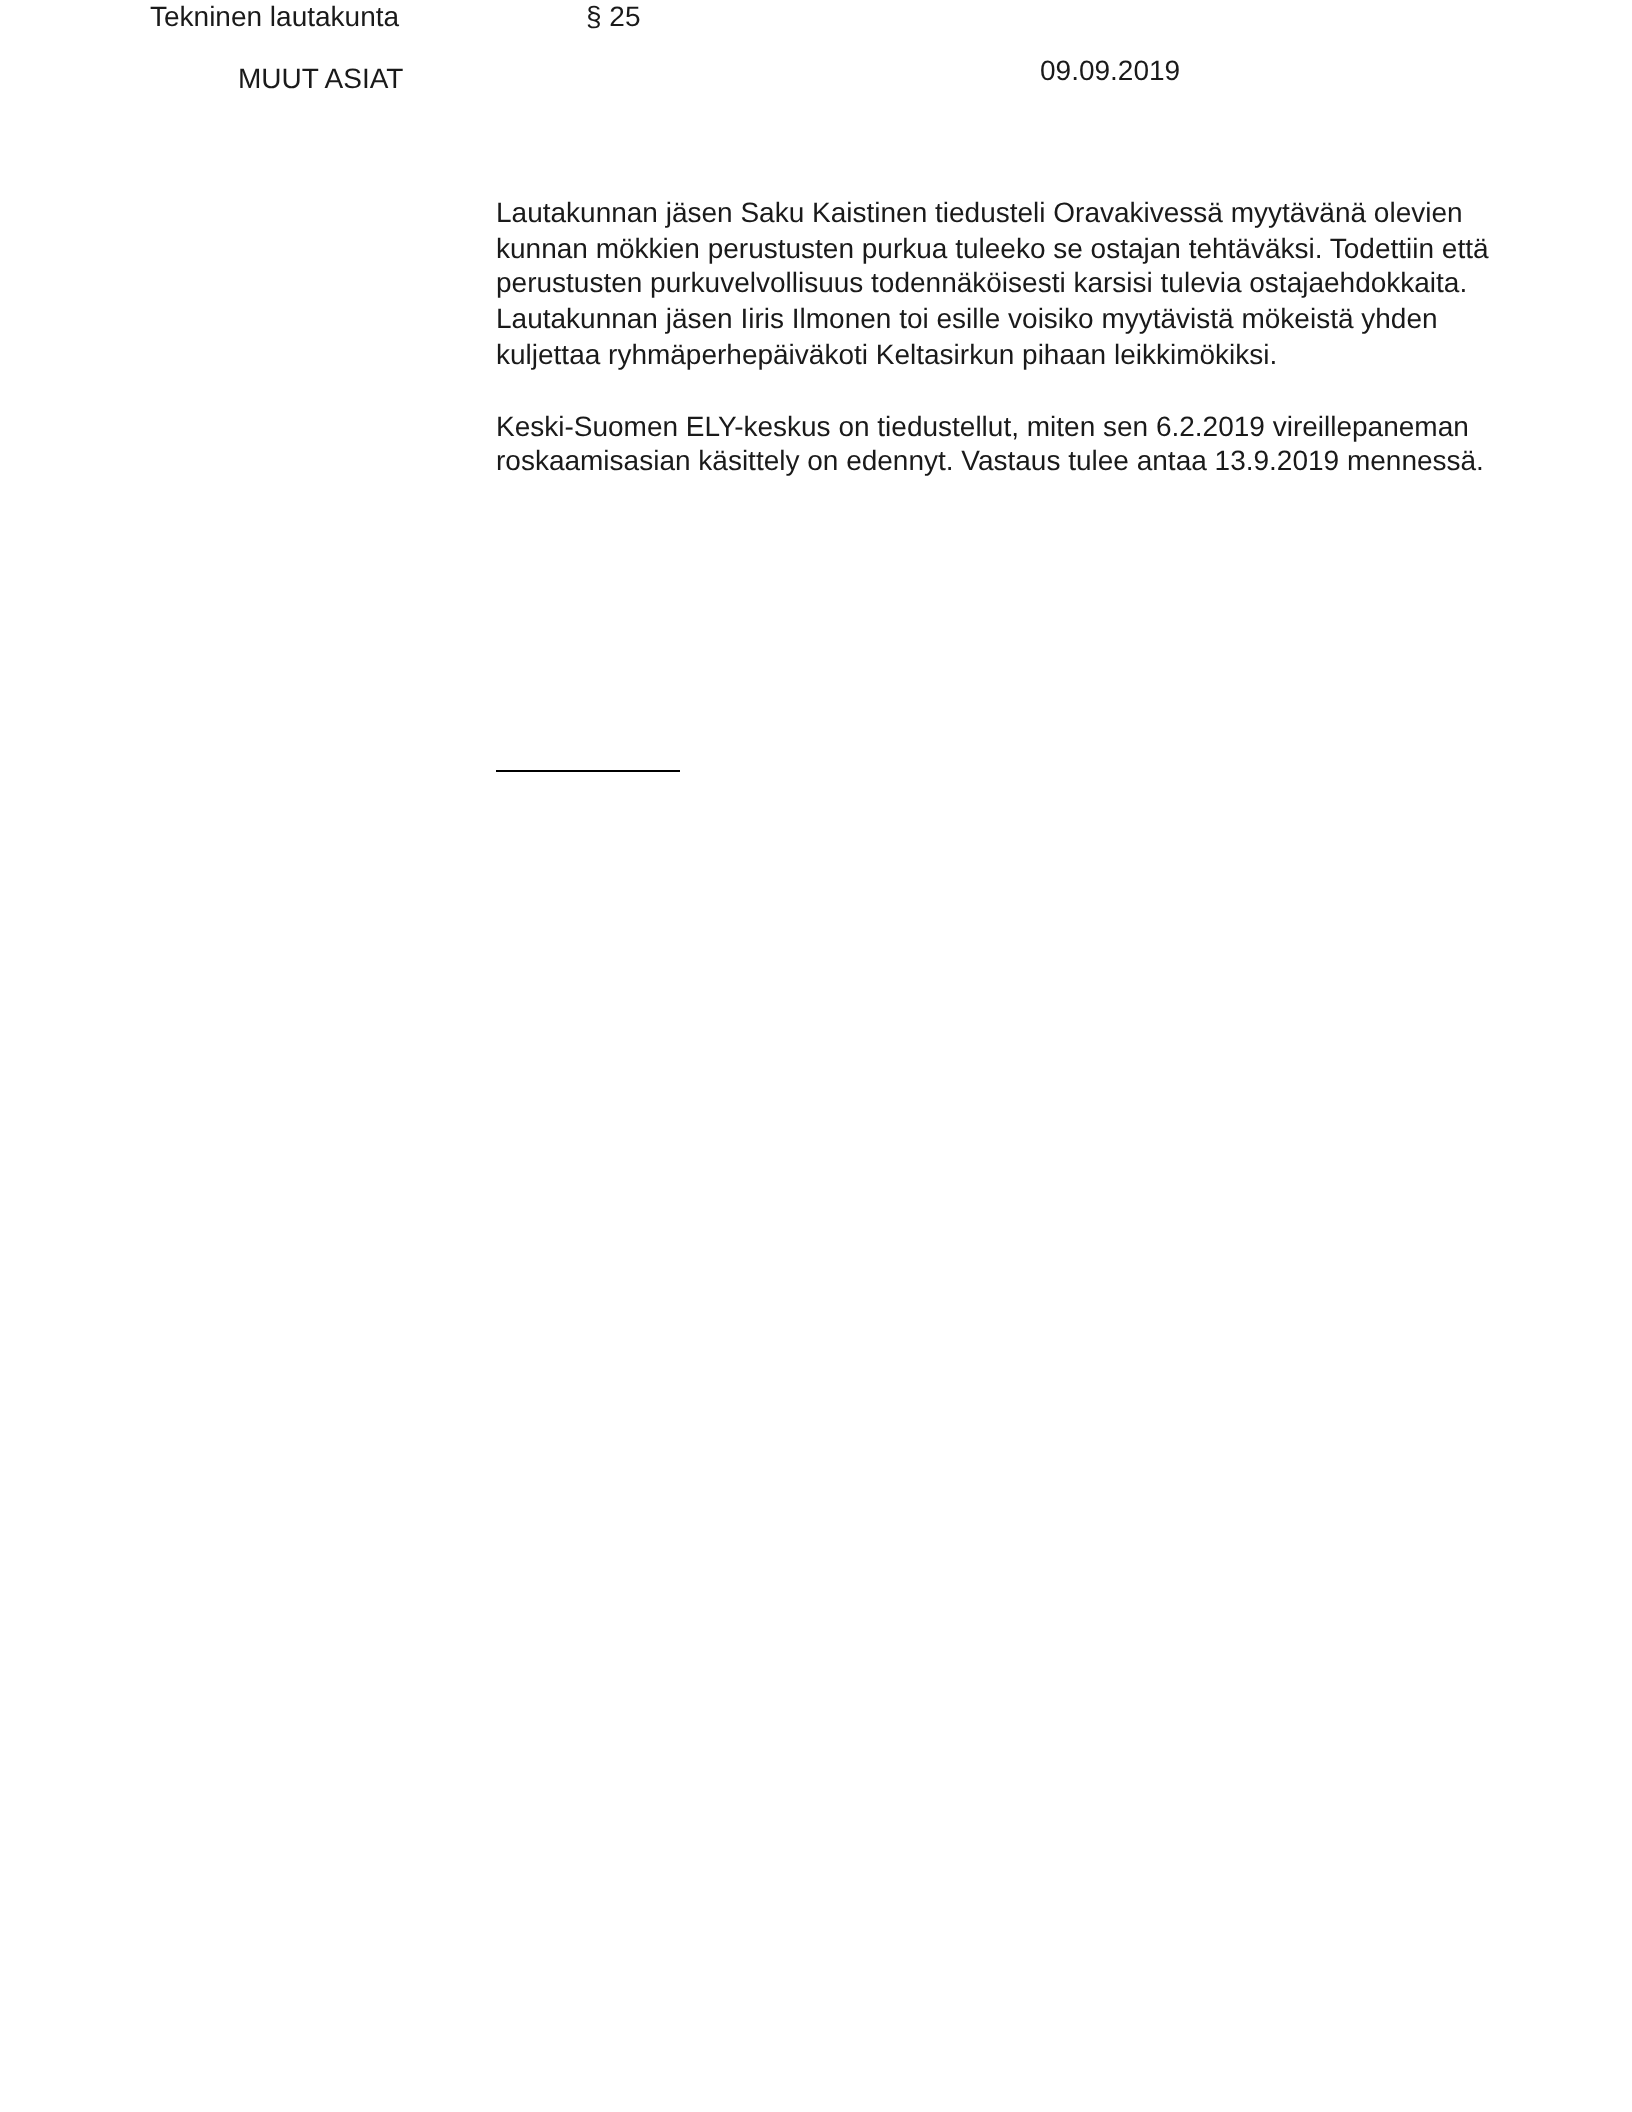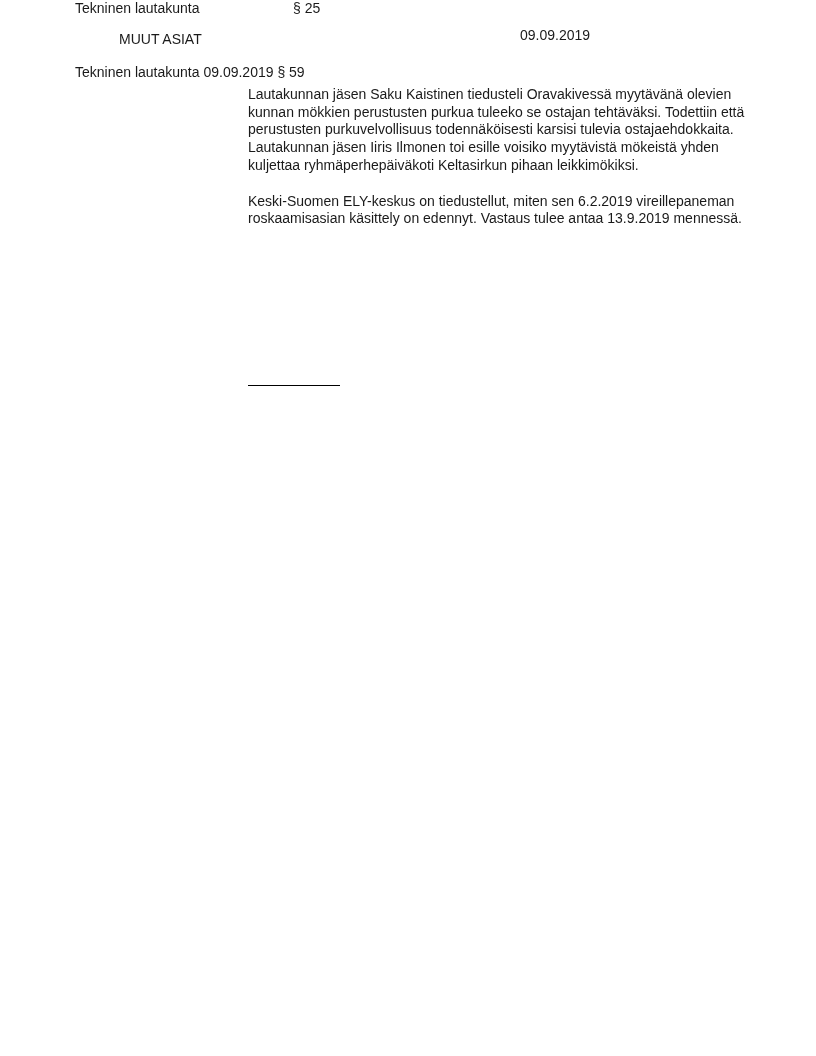--- a/index.html
+++ b/index.html
@@ -53,21 +53,21 @@
   }
   .meeting-reference {
     position: absolute;
     left: 75px;
     top: 64px;
     white-space: nowrap;
   }
   .body-content {
     position: absolute;
     left: 248px;
-    top: 86px;
+    top: 98px;
     width: 497px;
   }
   .body-content p {
     margin: 0 0 18px 0;
     padding: 0;
   }
   .signature-line {
     position: absolute;
     left: 248px;
     top: 385px;
@@ -82,21 +82,20 @@
 <div class="page">
 
   <div class="header-row">
     <span class="header-committee">Tekninen lautakunta</span>
     <span class="header-section">§ 25</span>
     <span class="header-date">09.09.2019</span>
   </div>
 
   <div class="section-title">MUUT ASIAT</div>
 
-  <div class="meeting-reference">Tekninen lautakunta 09.09.2019 § 59</div>
 
   <div class="body-content">
     <p>Lautakunnan jäsen Saku Kaistinen tiedusteli Oravakivessä myytävänä olevien kunnan mökkien perustusten purkua tuleeko se ostajan tehtäväksi. Todettiin että perustusten purkuvelvollisuus todennäköisesti karsisi tulevia ostajaehdokkaita. Lautakunnan jäsen Iiris Ilmonen toi esille voisiko myytävistä mökeistä yhden kuljettaa ryhmäperhepäiväkoti Keltasirkun pihaan leikkimökiksi.</p>
     <p>Keski-Suomen ELY-keskus on tiedustellut, miten sen 6.2.2019 vireillepaneman roskaamisasian käsittely on edennyt. Vastaus tulee antaa 13.9.2019 mennessä.</p>
   </div>
 
   <div class="signature-line"></div>
 
 </div>
 

